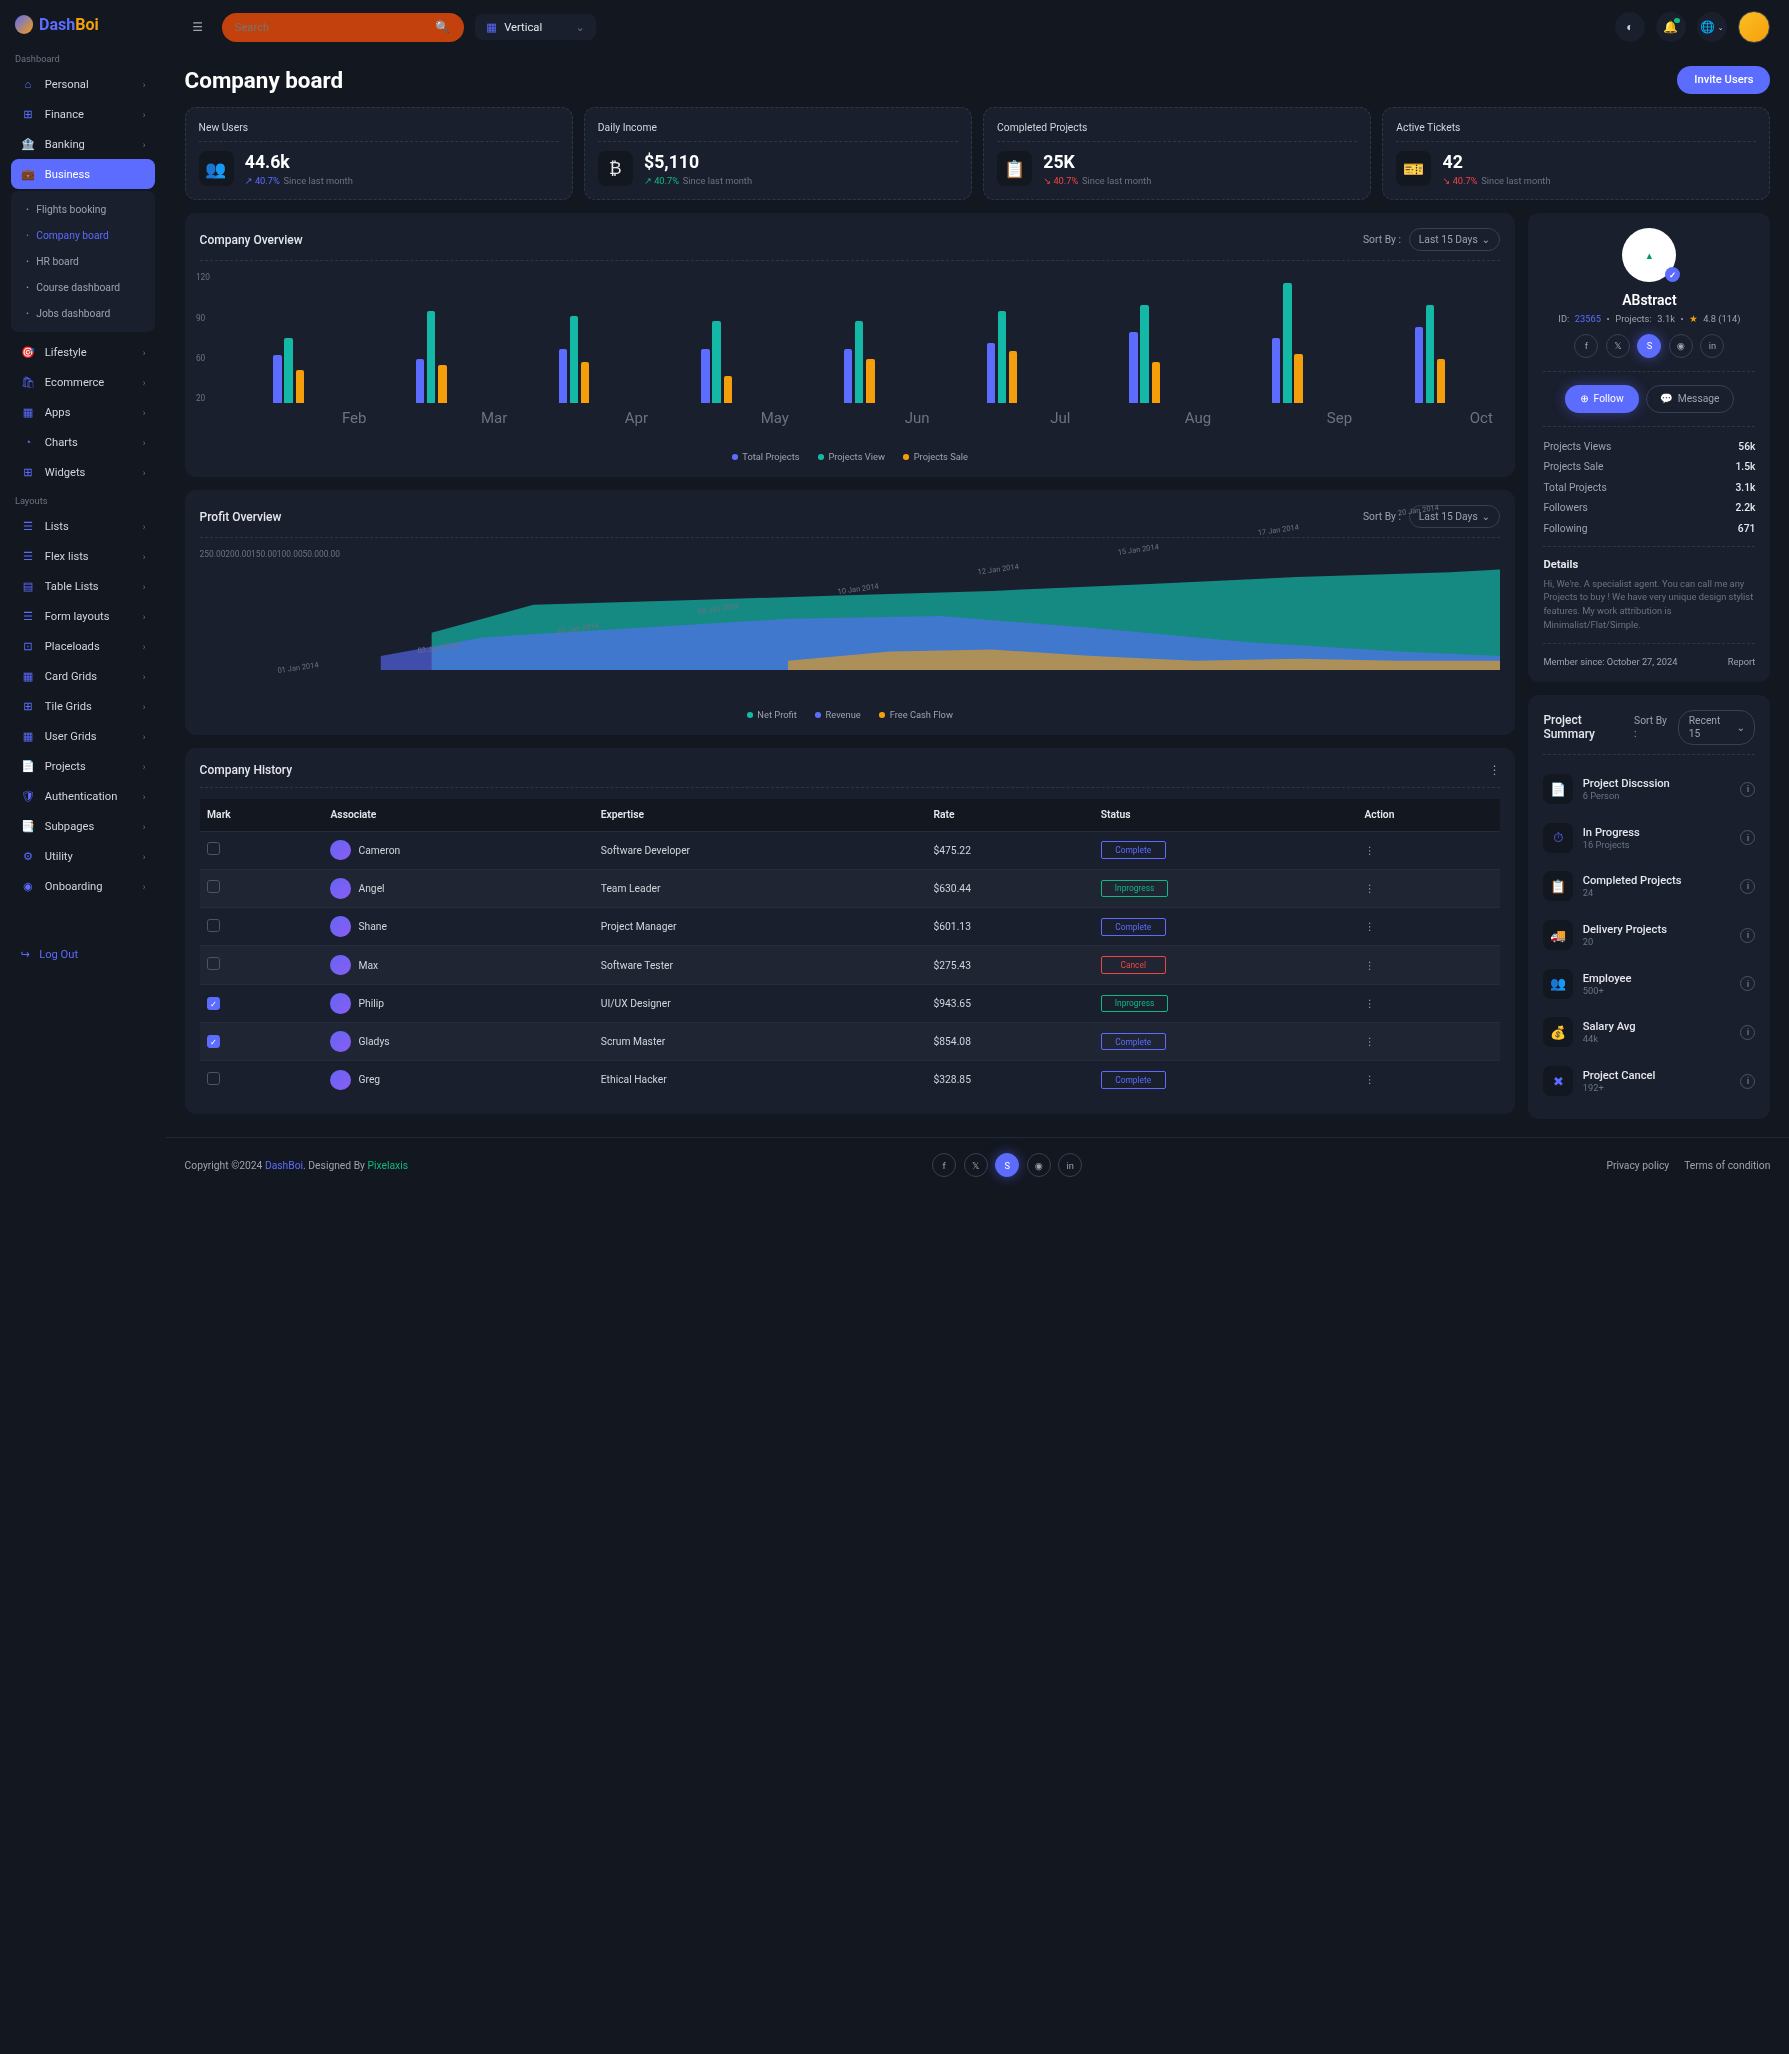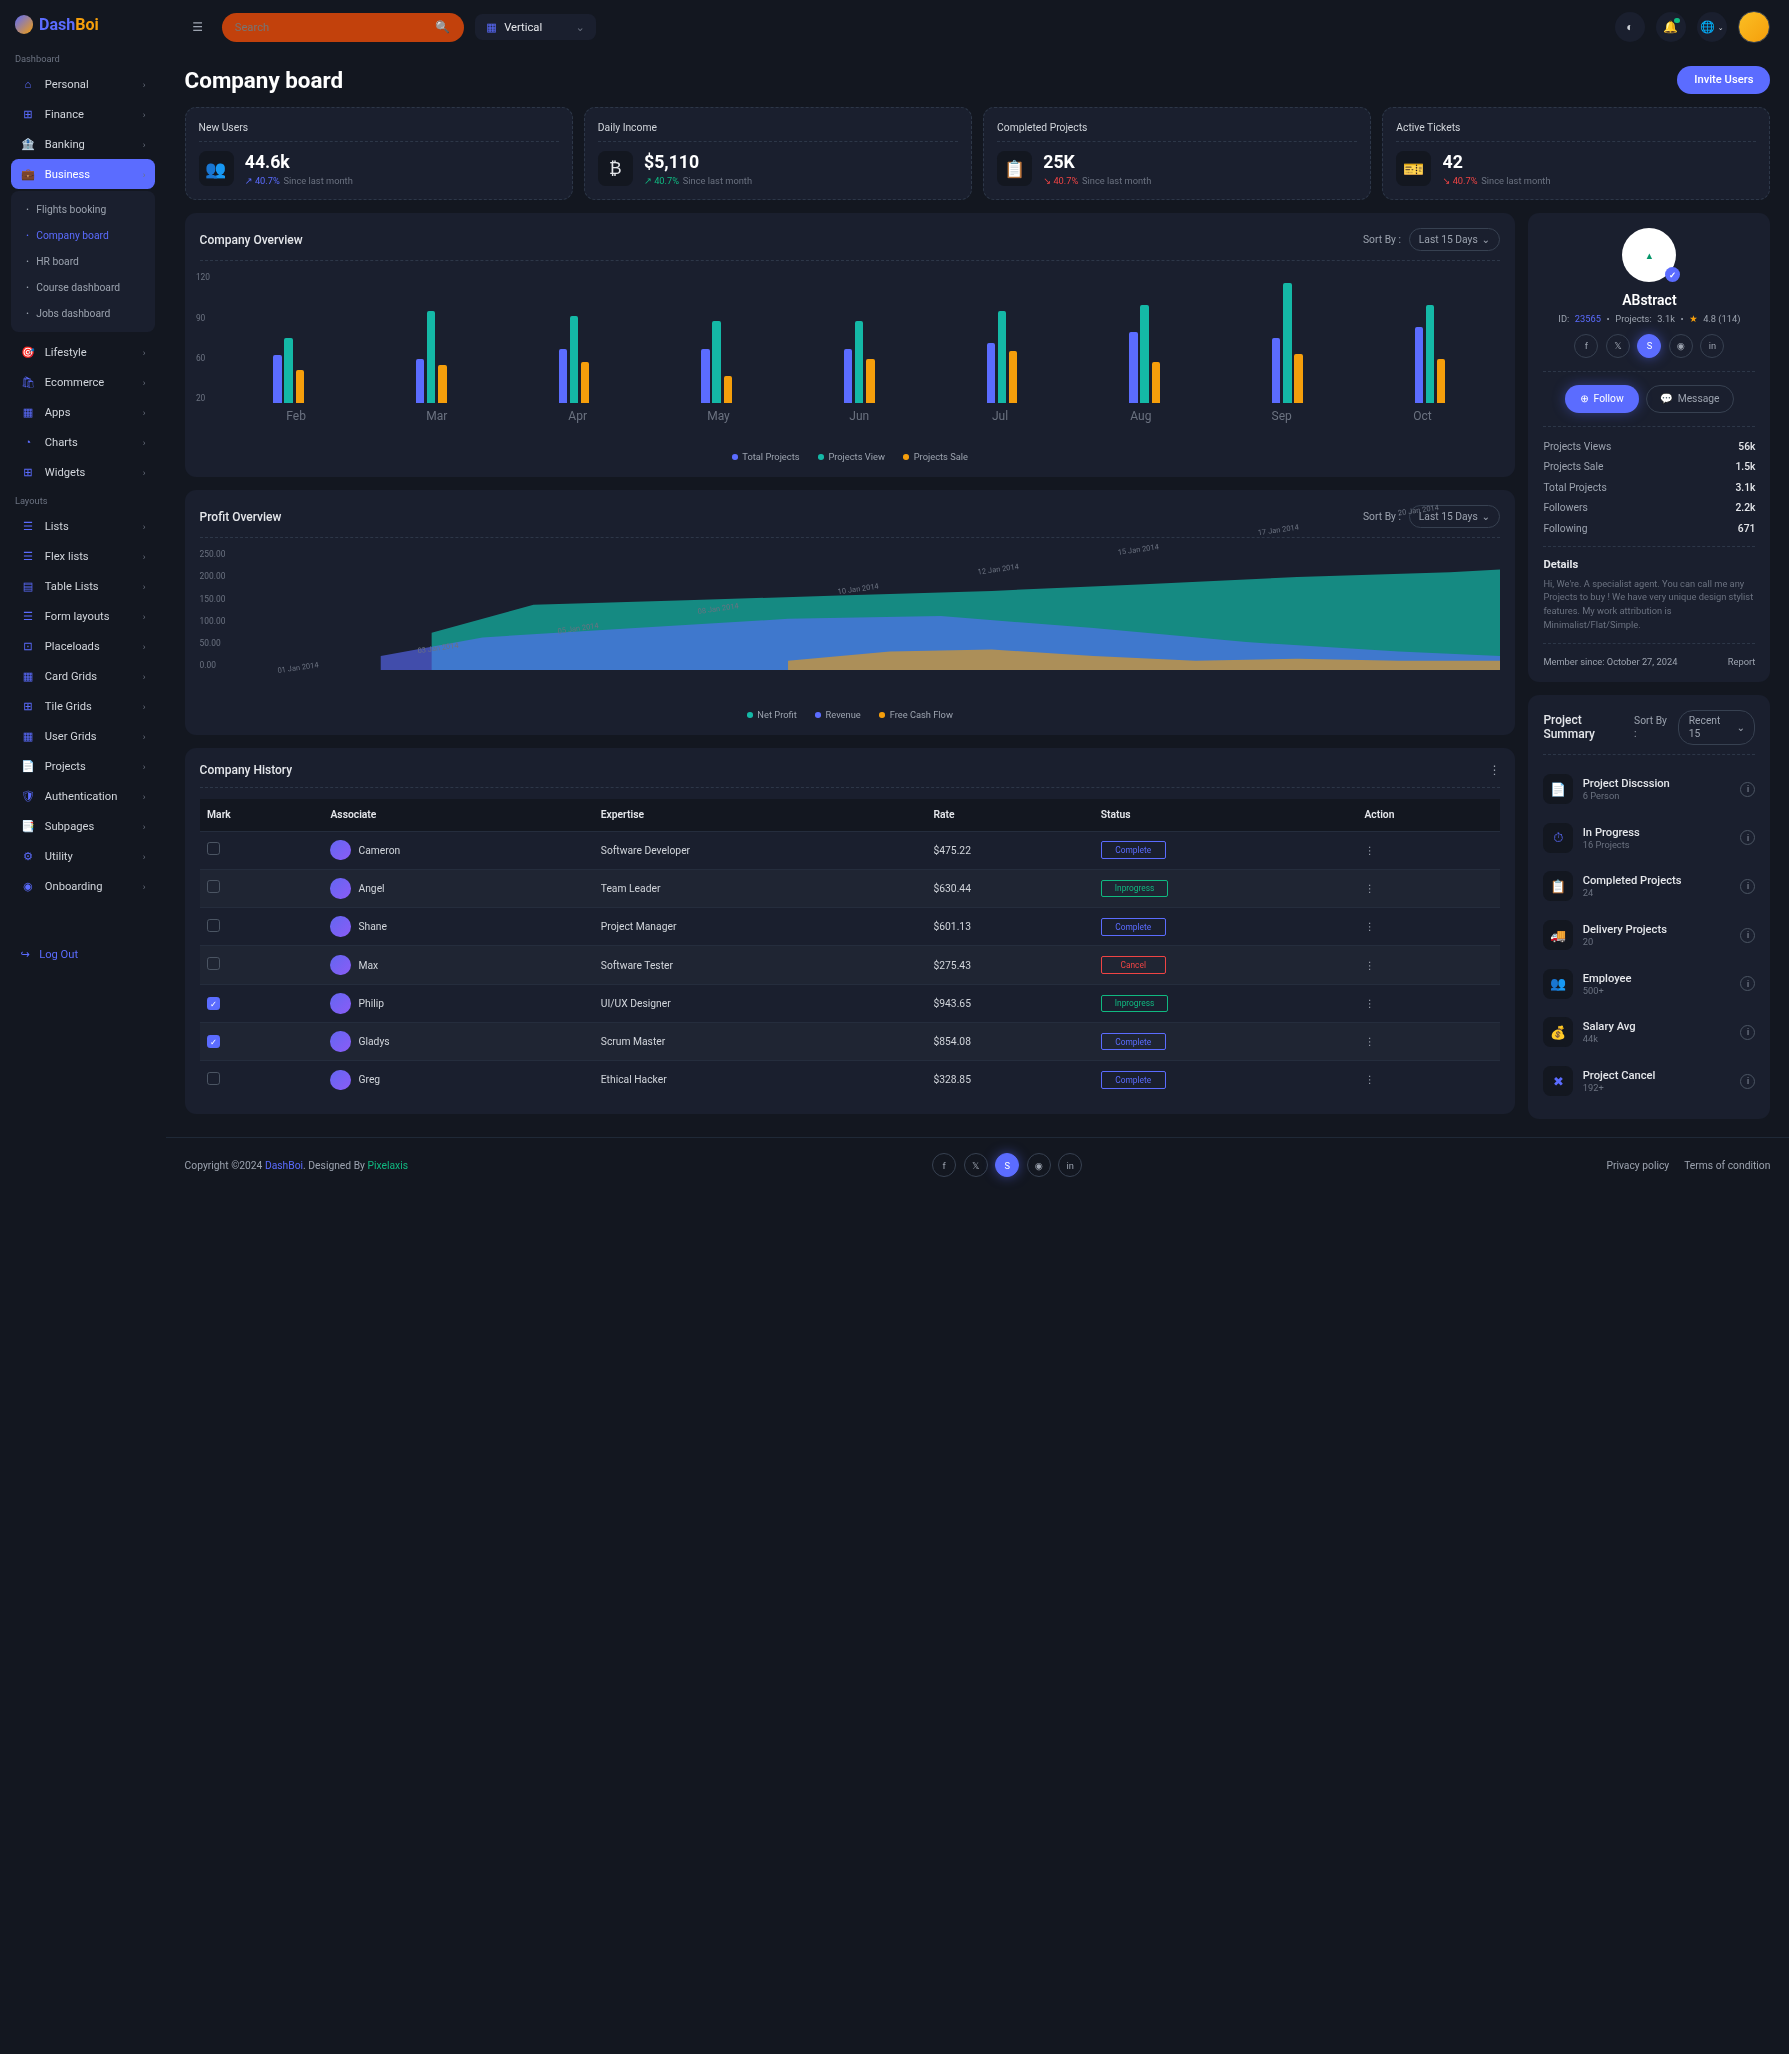--- a/index.html
+++ b/index.html
@@ -57,30 +57,30 @@
 .sort-wrap{display:flex;align-items:center;gap:7.5px;font-size:10.3px;color:#9ca3af}
 .sort-pill{border:0.9px solid #374151;border-radius:15px;padding:3.7px 9.3px;display:flex;align-items:center;gap:3.7px;cursor:pointer}
 .chart-wrap{height:168px;position:relative}
 .chart-bars{display:flex;align-items:flex-end;height:131px;gap:17px;padding:0 7.5px}
 .bar-group{flex:1;display:flex;gap:2.8px;align-items:flex-end;justify-content:center}
 .bar{width:8.4px;border-radius:1.9px 1.9px 0 0}
 .bar.b1{background:#5b6cff}
 .bar.b2{background:#14b8a6}
 .bar.b3{background:#f59e0b}
 .chart-x{display:flex;padding:5.6px 7.5px 0}
-.chart-x span{flex:1;text-align:center;font-size:12px;color:#6b7280}
+.chart-x span{flex:1;text-align:right;font-size:15px;color:#6b7280}
 .chart-y{position:absolute;left:-3.7px;top:0;height:131px;display:flex;flex-direction:column;justify-content:space-between;font-size:8.4px;color:#6b7280}
 .chart-legend{display:flex;gap:18.6px;justify-content:center;margin-top:11.2px;font-size:9.3px;color:#9ca3af}
 .legend-item{display:flex;align-items:center;gap:4.7px}
 .legend-dot{width:5.6px;height:5.6px;border-radius:50%}
 .area-chart{height:149px;position:relative;margin-left:28px}
 .area-svg{width:100%;height:121px}
 .area-x{display:flex;justify-content:space-between;font-size:7.5px;color:#6b7280;transform:rotate(-8deg);transform-origin:left}
 .area-x span{flex:1;text-align:center}
-.area-y{position:absolute;left:-28px;top:0;height:121px;display:flex;flex-direction:column;justify-content:space-between;font-size:8.4px;color:#6b7280}
+.area-y{position:absolute;left:-28px;top:0;height:121px;display:flex;flex-direction:row;justify-content:space-between;font-size:8.4px;color:#6b7280}
 .profile-card{text-align:center}
 .profile-avatar{width:54px;height:54px;border-radius:50%;background:#fff;margin:0 auto 9.3px;position:relative;display:flex;align-items:center;justify-content:center;font-size:9.3px;color:#059669;font-weight:700}
 .verify-badge{position:absolute;bottom:0;right:-3.7px;width:15px;height:15px;background:#5b6cff;border-radius:50%;display:flex;align-items:center;justify-content:center;color:#fff;font-size:8.4px}
 .profile-name{font-size:14px;font-weight:600;color:#fff;margin-bottom:5.6px}
 .profile-meta{font-size:9.3px;color:#9ca3af;margin-bottom:9.3px;display:flex;justify-content:center;gap:5.6px;flex-wrap:wrap}
 .profile-meta .id{color:#5b6cff}
 .star{color:#f59e0b}
 .social-row{display:flex;gap:7.5px;justify-content:center;margin-bottom:13px;padding-bottom:13px;border-bottom:0.9px dashed #2d3748}
 .social-btn{width:24px;height:24px;border-radius:50%;border:0.9px solid #374151;display:flex;align-items:center;justify-content:center;font-size:9.3px;color:#9ca3af;cursor:pointer}
 .social-btn.active{background:#5b6cff;color:#fff;border-color:#5b6cff;box-shadow:0 0 11.2px rgba(91,108,255,0.5)}

